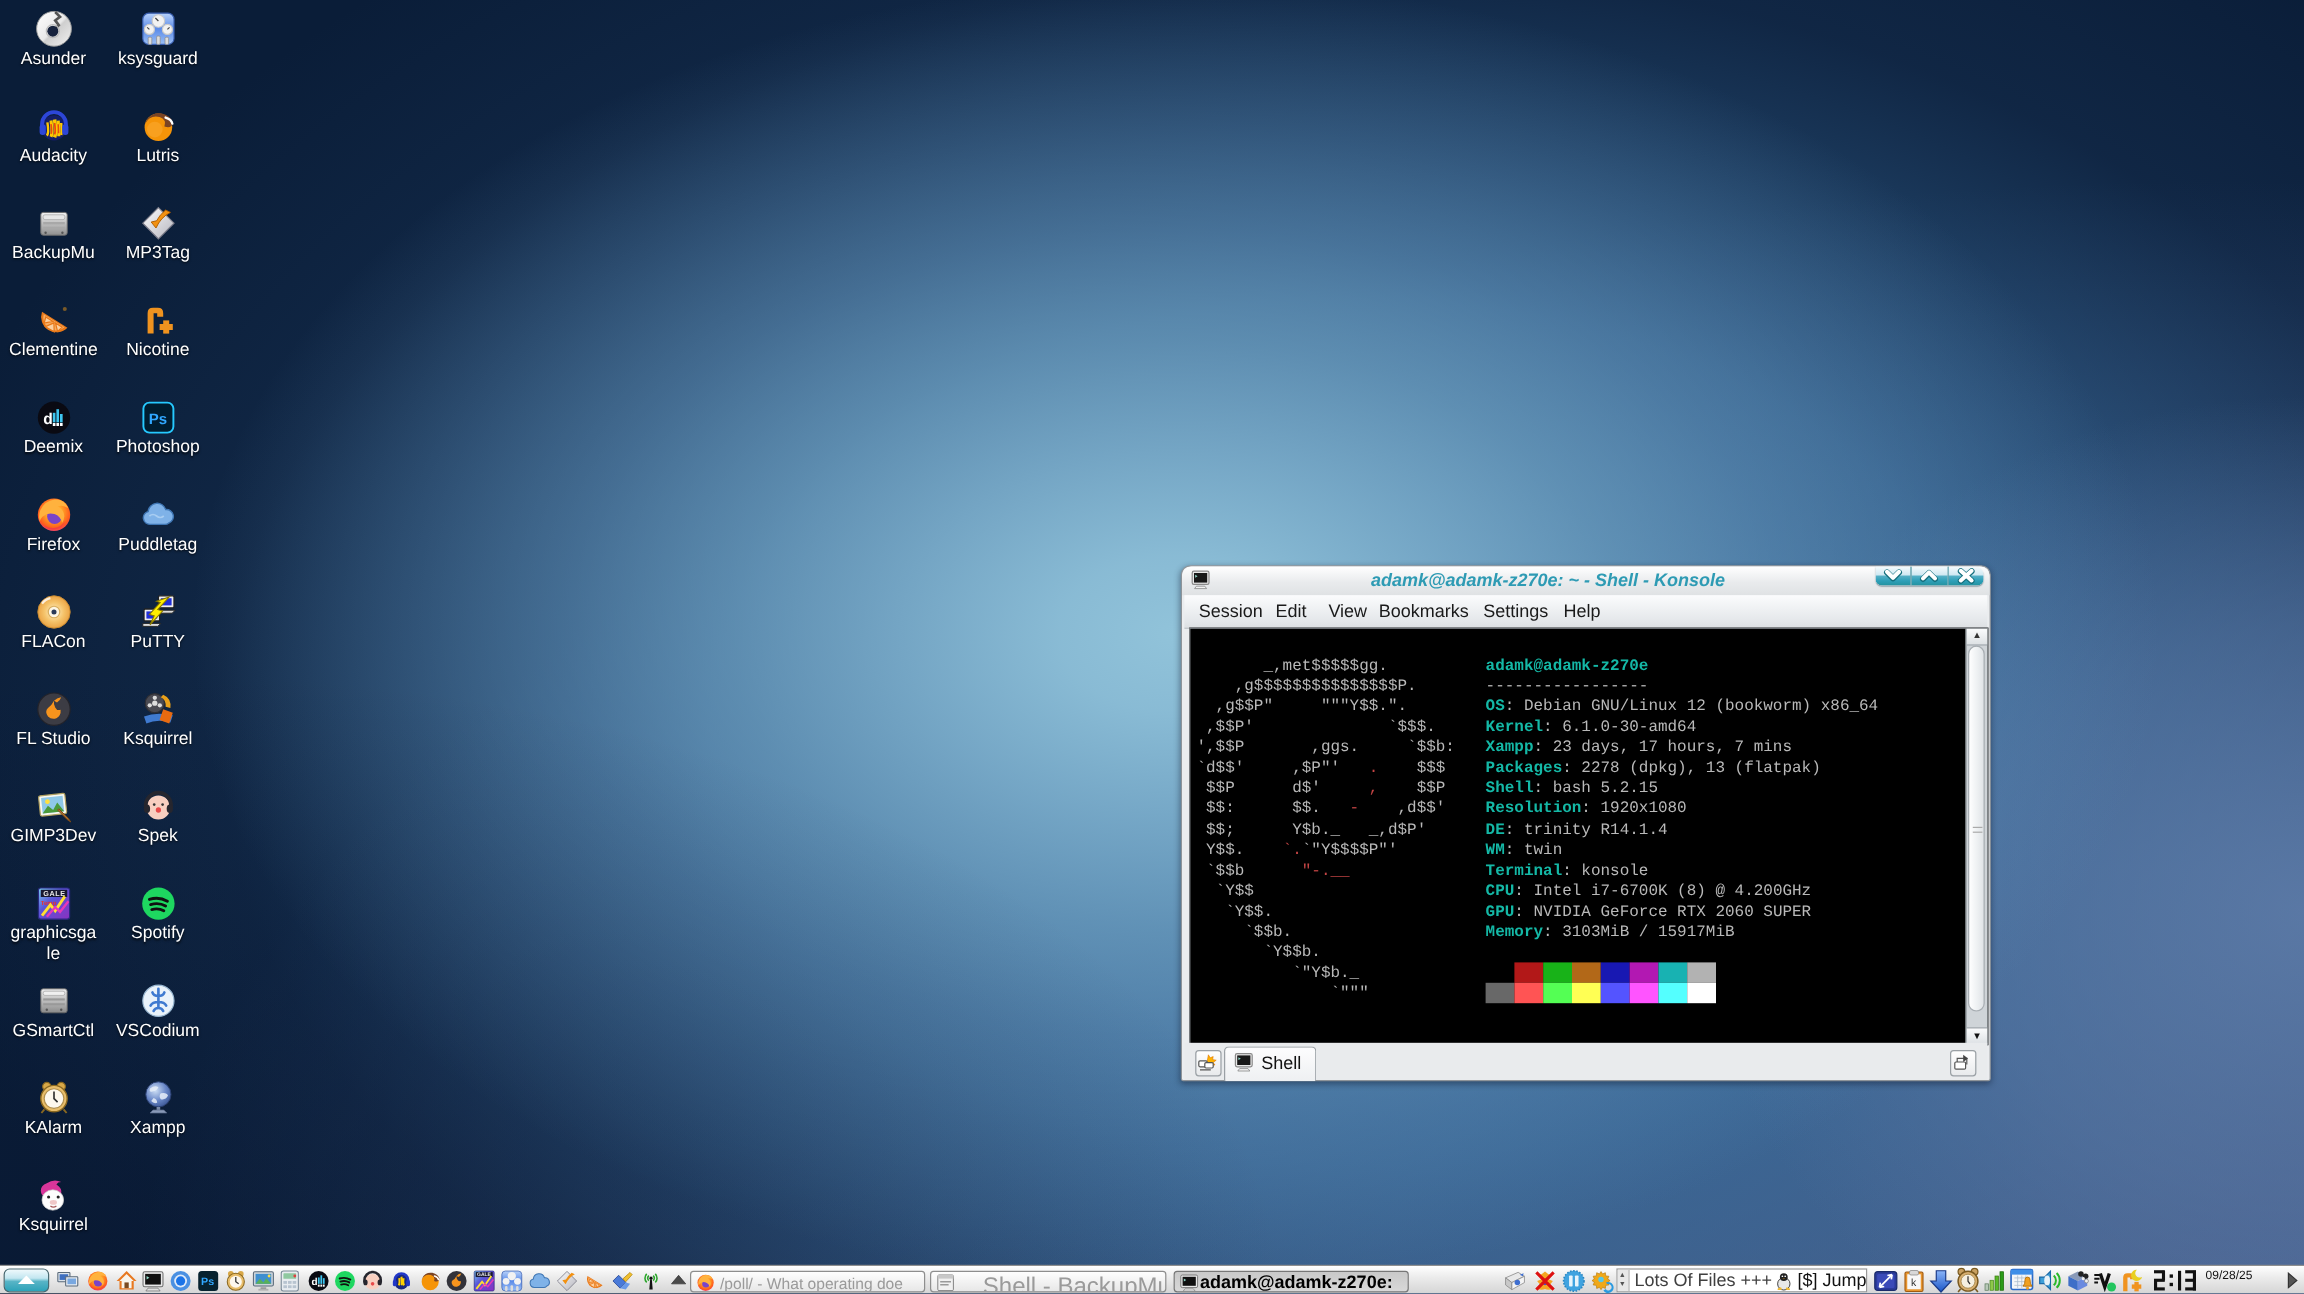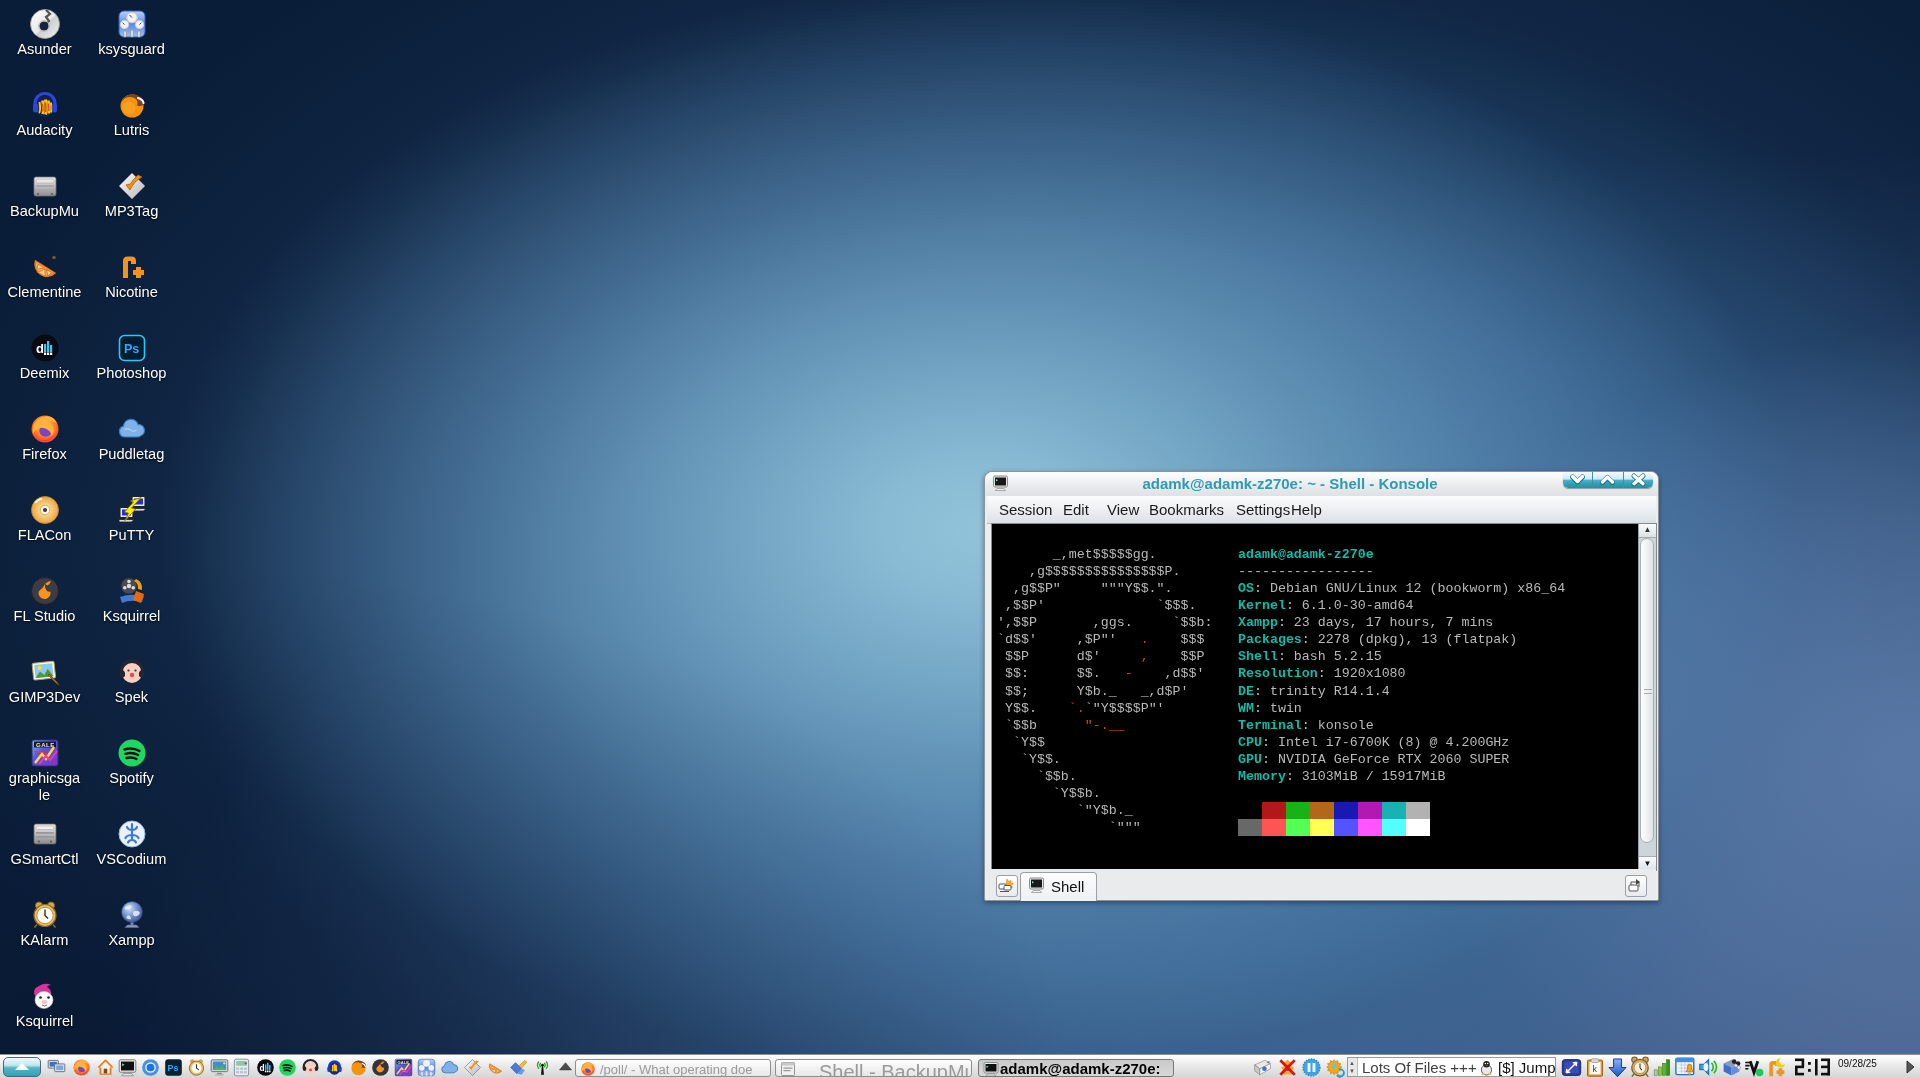--- a/index.html
+++ b/index.html
@@ -371,21 +371,21 @@
 </div>
 <div id="window" style="position:absolute;left:984px;top:471px;width:675px;height:430px;background:#ebedef;border:1px solid #8f9499;border-radius:8px 8px 2px 2px;box-shadow:0 2px 5px rgba(10,20,40,.45);box-sizing:border-box;">
 
   <div style="position:absolute;left:0;top:0;width:100%;height:24px;border-radius:8px 8px 0 0;background:linear-gradient(#ffffff,#e9ebed 55%,#dfe2e4);">
     <svg style="position:absolute;left:7px;top:3px" width="17" height="17" viewBox="0 0 17 17">
         <rect x="1.5" y="1" width="14" height="11" rx="1.4" fill="#e8e8e8" stroke="#8a8a8a"></rect>
         <rect x="3" y="2.5" width="11" height="8" fill="#181818"></rect>
         <path d="M4 4 l2 1.2 -2 1.2z" fill="#8fd8c8"></path>
         <path d="M5 13.5 h7 l1.5 2 h-10z" fill="#f2f2f2" stroke="#8a8a8a" stroke-width=".7"></path>
       </svg>
-    <div style="position:absolute;left:100px;right:163px;top:3px;text-align:center;font-size:15px;font-weight:bold;color:#2e9bb4;white-space:nowrap;">adamk@adamk-z270e: ~ - Shell - Konsole</div>
+    <div style="position:absolute;left:100px;right:163px;top:3px;text-align:center;font-size:15px;font-weight:bold;color:#2e9bb4;white-space:nowrap;font-style:italic;">adamk@adamk-z270e: ~ - Shell - Konsole</div>
 
     <div style="position:absolute;left:578px;top:0px;width:90px;height:16px;display:flex;border-radius:0 7px 5px 5px;overflow:hidden;box-shadow:0 1px 1px rgba(0,40,60,.4);">
       <div class="wbtn" style="border-radius:0 0 0 5px;"><svg width="29" height="16" viewBox="0 0 29 16">
             <path d="M9.5 5 L14.5 10 L19.5 5" fill="none" stroke="#15707e" stroke-width="5" stroke-linecap="round" stroke-linejoin="round"></path>
             <path d="M9.5 4.5 L14.5 9.5 L19.5 4.5" fill="none" stroke="#fff" stroke-width="3.4" stroke-linecap="round" stroke-linejoin="round"></path>
           </svg></div>
       <div class="wbtn" style="border-left:1px solid #44909e;border-right:1px solid #44909e;"><svg width="29" height="16" viewBox="0 0 29 16">
             <path d="M9.5 10.5 L14.5 5.5 L19.5 10.5" fill="none" stroke="#15707e" stroke-width="5" stroke-linecap="round" stroke-linejoin="round"></path>
             <path d="M9.5 10 L14.5 5 L19.5 10" fill="none" stroke="#fff" stroke-width="3.4" stroke-linecap="round" stroke-linejoin="round"></path>
           </svg></div>
@@ -395,21 +395,21 @@
           </svg></div>
     </div>
   </div>
 
   <div style="position:absolute;left:2px;top:24px;right:2px;height:27px;background:linear-gradient(#fbfcfd,#e4e7ea 80%,#dde0e3);border-bottom:1px solid #b9bdc1;font-size:15px;color:#1a1a1a;">
     <span style="position:absolute;left:12px;top:5px;">Session</span>
     <span style="position:absolute;left:76px;top:5px;">Edit</span>
     <span style="position:absolute;left:120px;top:5px;">View</span>
     <span style="position:absolute;left:162px;top:5px;">Bookmarks</span>
     <span style="position:absolute;left:249px;top:5px;">Settings</span>
-    <span style="position:absolute;left:304px;top:5px;">Help</span>
+    <span style="position:absolute;left:316px;top:5px;">Help</span>
   </div>
 
   <div style="position:absolute;left:6px;top:51px;width:664px;height:346px;border:1px solid #858a8f;background:#000;">
 
     <div style="position:absolute;right:0;top:0;width:17px;height:100%;background:#cfd4d8;border-left:1px solid #9aa0a5;">
       <div style="position:absolute;top:0;left:0;width:100%;height:13px;background:linear-gradient(#fafbfc,#dde1e4);border-bottom:1px solid #a5abb0;text-align:center;font-size:8px;line-height:12px;color:#333;">▲</div>
       <div style="position:absolute;top:14px;left:1px;width:14px;height:305px;border-radius:7px;background:linear-gradient(90deg,#ffffff,#eceff1 60%,#dfe3e6);border:1px solid #a8aeb3;box-sizing:border-box;">
         <div style="position:absolute;left:3px;top:150px;width:8px;border-top:1px solid #aaa;border-bottom:1px solid #aaa;height:3px;"></div>
       </div>
       <div style="position:absolute;bottom:0;left:0;width:100%;height:13px;background:linear-gradient(#fafbfc,#dde1e4);border-top:1px solid #a5abb0;text-align:center;font-size:8px;line-height:13px;color:#111;">▼</div>

